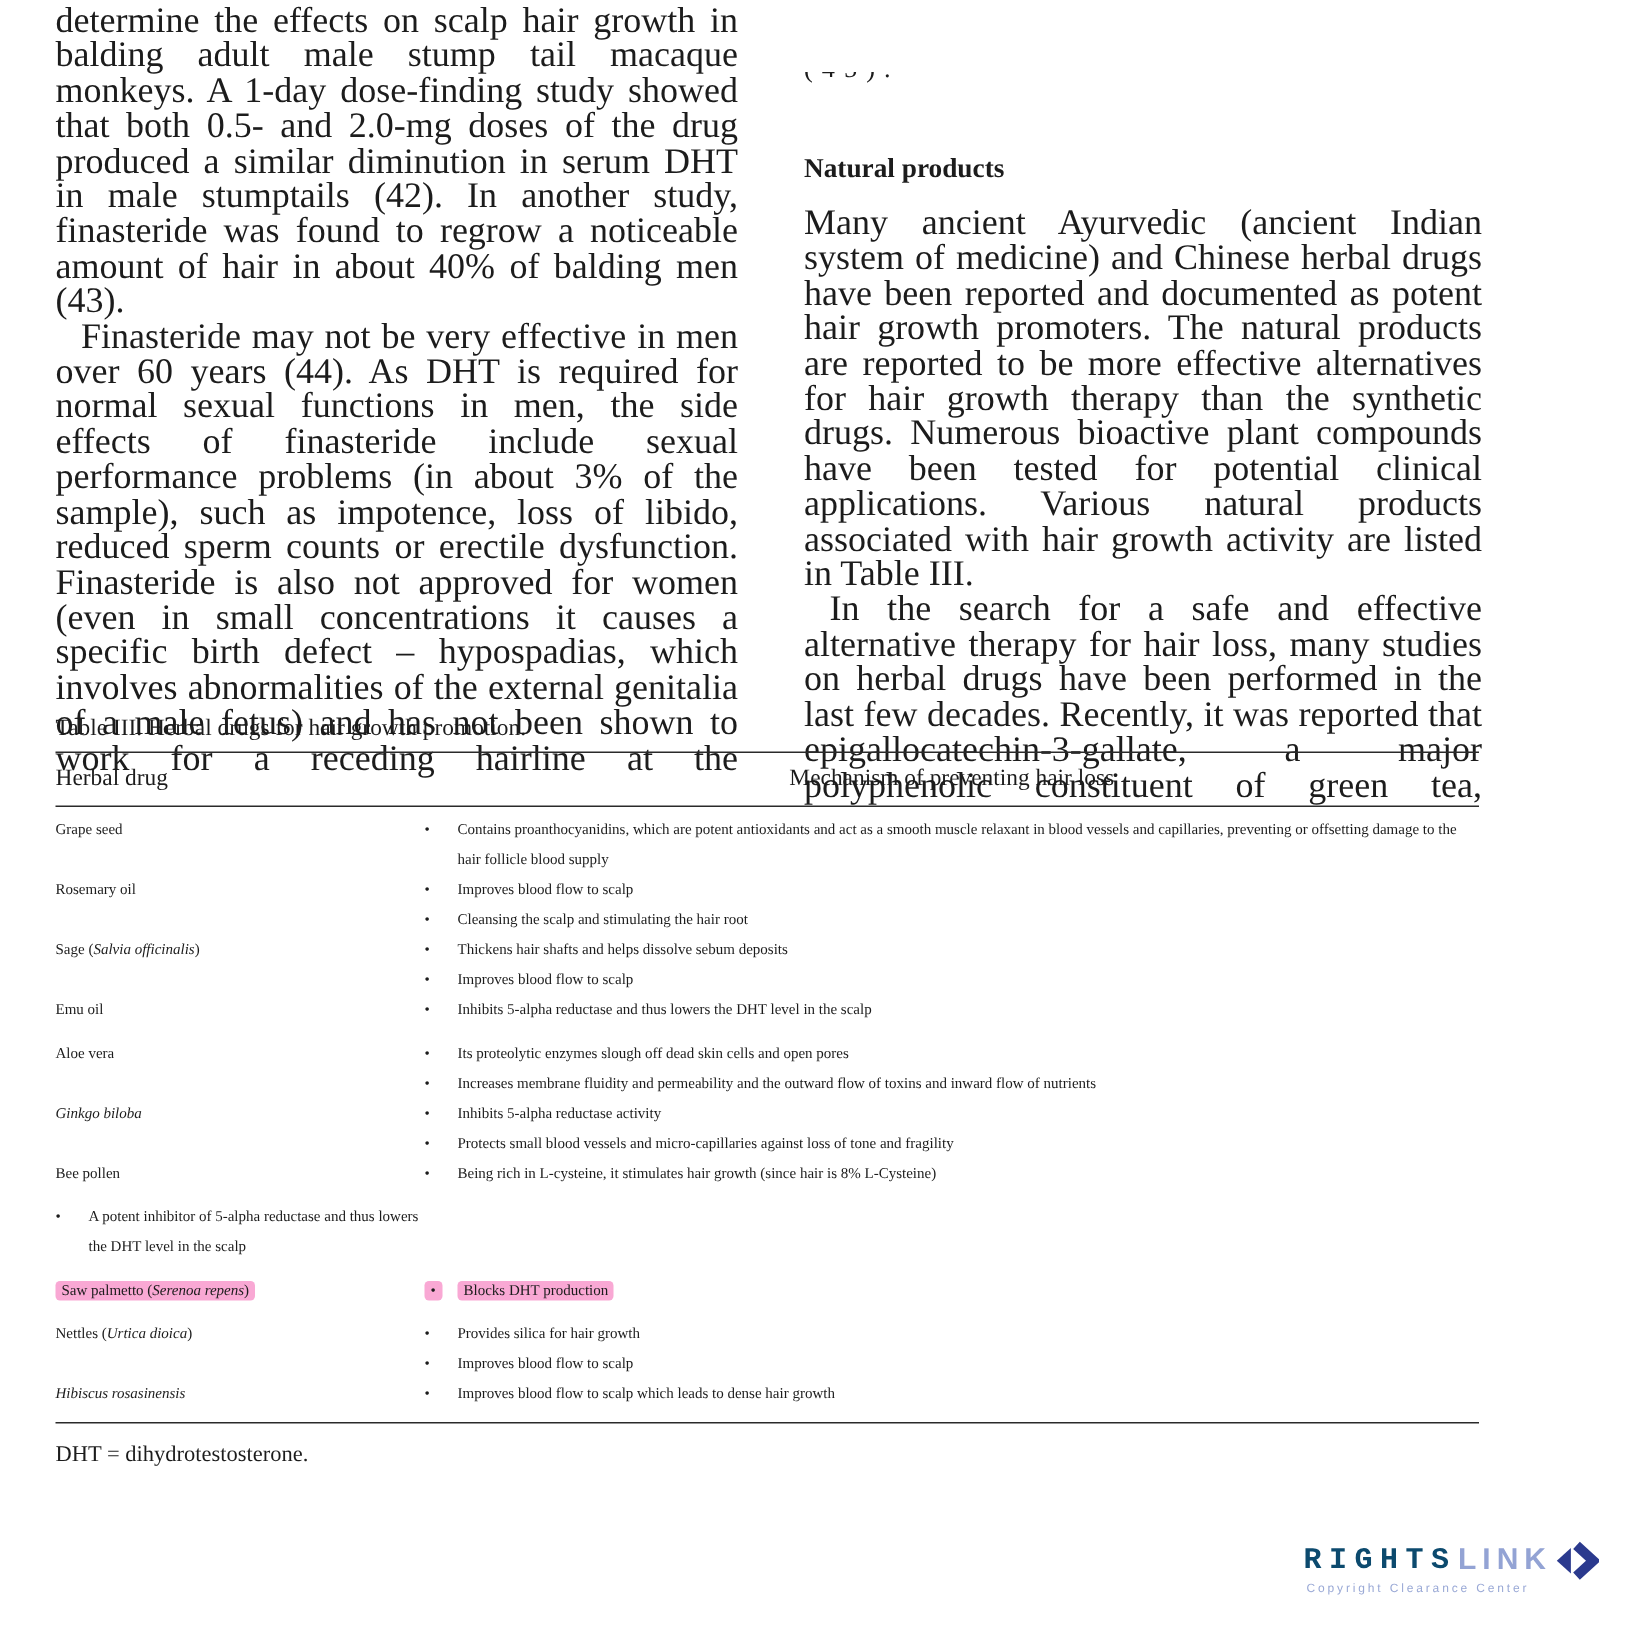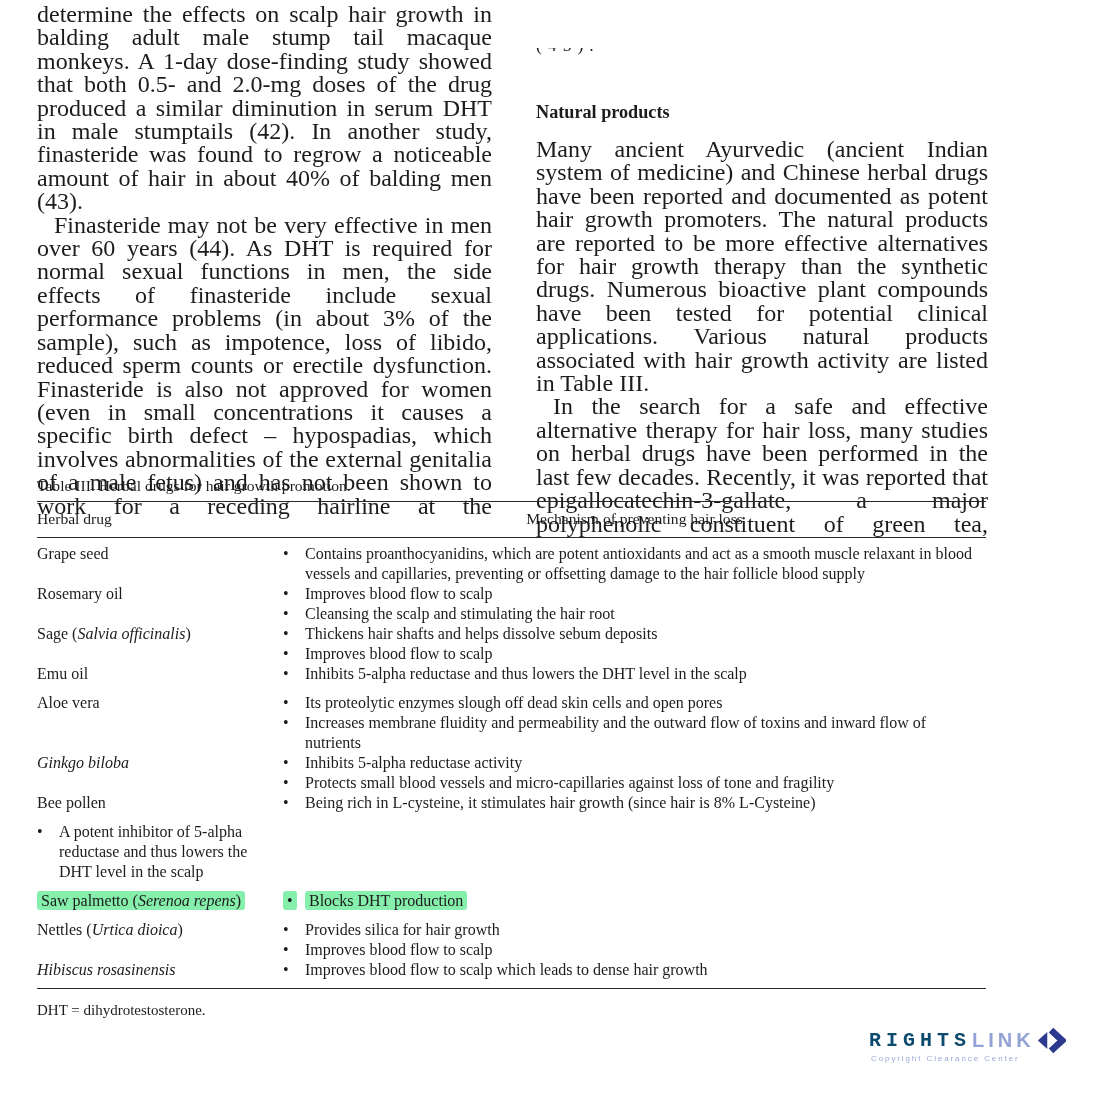--- a/index.html
+++ b/index.html
@@ -21,25 +21,25 @@
 
   .table-wrap{position:absolute;left:37px;top:476px;width:949px;}
   .tbl-title{font-size:15.6px;line-height:20px;}
   .rule{border:none;border-top:1.8px solid #2a2a2a;margin:0;}
   .rule.title-rule{margin-top:5px;}
   .thead{display:grid;grid-template-columns:246px 1fr;padding:8px 0 9px 0;font-size:15.6px;line-height:18px;}
   .thead .c2{text-align:center;}
   .tbody{padding:6px 0 8px 0;}
   .trow{display:grid;grid-template-columns:246px 1fr;}
   .trow.gap{margin-top:9px;}
-  .drug,.mech{font-size:16px;line-height:20px;}
+  .drug,.mech{font-size:10px;line-height:20px;}
   .bullet-line{display:flex;}
   .bullet{flex:0 0 22px;}
   .btext{flex:1;}
-  .hl{background:#86efac;padding:1px 4px;border-radius:3px;}
+  .hl{background:#f9a8d4;padding:1px 4px;border-radius:3px;}
   .footnote{font-size:15px;margin-top:13px;}
 
   .rl{position:absolute;left:869px;top:1027px;width:230px;font-family:"Liberation Sans","DejaVu Sans",sans-serif;}
   .rl-main{display:flex;align-items:center;}
   .rl-rights{font-weight:bold;font-size:20px;letter-spacing:5px;color:#0c4a6e;font-family:Liberation Mono, monospace;}
   .rl-link{font-weight:bold;font-size:20px;letter-spacing:4px;color:#93a3d4;margin-left:1px;}
   .rl-icon{margin-left:1px;display:inline-flex;}
   .rl-sub{font-size:8px;letter-spacing:1.9px;color:#9aa9d6;margin-top:0px;padding-left:2px;}
   i{font-style:italic;}
 </style>

